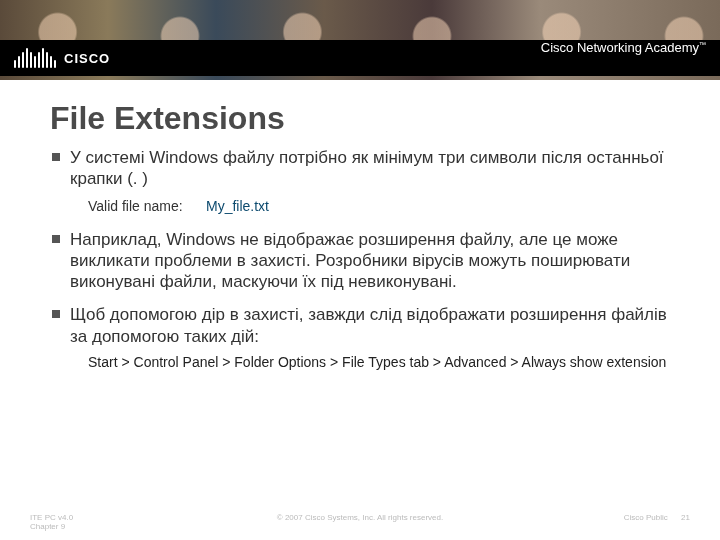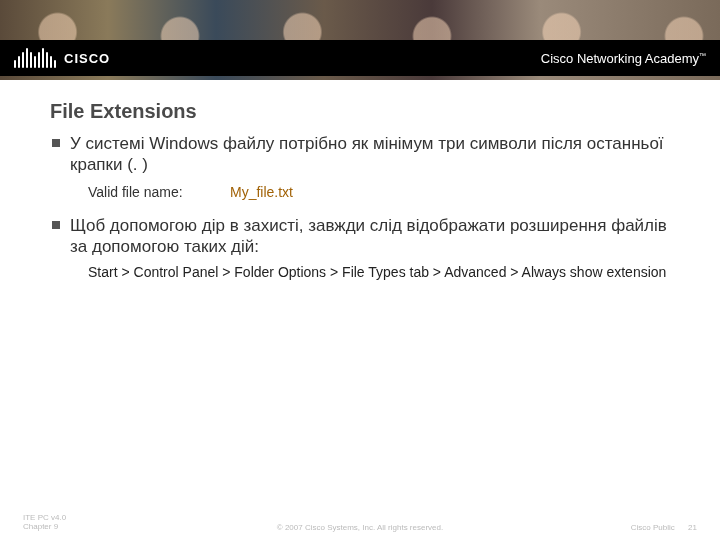--- a/index.html
+++ b/index.html
@@ -4,39 +4,39 @@
 <style>
   html,body{margin:0;padding:0;width:720px;height:540px;font-family:Arial,Helvetica,sans-serif;background:#fff;overflow:hidden}
   .banner{position:relative;width:720px;height:80px;background:linear-gradient(90deg,#5a4a3a 0%,#8a7a5a 15%,#3a4a5a 30%,#6a5a4a 45%,#4a3a3a 60%,#9a8a7a 75%,#7a6a5a 100%)}
   .banner .faces{position:absolute;inset:0;background:
     radial-gradient(circle at 8% 40%,rgba(255,220,190,.5) 0 18px,transparent 20px),
     radial-gradient(circle at 25% 45%,rgba(255,220,190,.5) 0 18px,transparent 20px),
     radial-gradient(circle at 42% 40%,rgba(255,220,190,.5) 0 18px,transparent 20px),
     radial-gradient(circle at 60% 45%,rgba(255,220,190,.5) 0 18px,transparent 20px),
     radial-gradient(circle at 78% 40%,rgba(255,220,190,.5) 0 18px,transparent 20px),
     radial-gradient(circle at 95% 45%,rgba(255,220,190,.5) 0 18px,transparent 20px)}
-  .blackbar{position:absolute;left:0;right:0;top:40px;height:36px;background:#000;display:flex;align-items:center;justify-content:space-between;padding:0 14px;box-sizing:border-box}
+  .blackbar{position:absolute;left:0;right:0;top:40px;height:36px;background:#000;display:flex;justify-content:space-between;padding:0 14px;box-sizing:border-box}
   .logo{display:flex;align-items:center;gap:8px}
   .cisco-bars{display:flex;align-items:flex-end;gap:2px;height:20px}
   .cisco-bars span{width:2px;background:#fff;border-radius:1px}
   .h1{height:8px}.h2{height:12px}.h3{height:16px}.h4{height:20px}
   .cisco-text{color:#fff;font-size:13px;font-weight:bold;letter-spacing:1px}
   .academy{color:#fff;font-size:13px}
   .tm{font-size:7px;vertical-align:super}
   .content{padding:20px 40px 0 50px}
-  h1.title{font-size:20px;font-weight:bold;color:#4a4a4a;margin:0 0 10px 0}
+  h1.title{font-size:32px;font-weight:bold;color:#4a4a4a;margin:0 0 10px 0}
   ul.main{list-style:none;padding:0;margin:2px}
   ul.main>li{position:relative;padding-left:18px;margin-bottom:12px;font-size:17px;color:#333;line-height:1.25}
   ul.main>li::before{content:"";position:absolute;left:0;top:6px;width:8px;height:8px;background:#555}
   .sub{margin:6px 0 0 18px;font-size:14px;color:#333;line-height:1.5}
-  .sub-row{display:flex;gap:24px}
+  .sub-row{display:flex;gap:0}
   .sub-label{min-width:118px}
-  .red{color:#a16207}
+  .red{color:#0c4a6e}
   .sub-bold{margin:6px 0 0 18px;font-size:14px;font-weight:normal;color:#222;line-height:1.35}
-  .footer{position:absolute;bottom:8px;left:0;right:0;padding:0 23px;display:flex;align-items:flex-end;justify-content:space-between;font-size:8px;color:#bbb}
+  .footer{position:absolute;bottom:8px;left:0;right:0;padding:0 30px;display:flex;align-items:flex-start;justify-content:space-between;font-size:8px;color:#bbb}
   .footer .left{line-height:1.2}
   .footer .mid{position:absolute;left:50%;transform:translateX(-50%)}
   .footer .pg{color:#bbb}
 </style>
 </head>
 <body>
 
 <div class="banner">
   <div class="faces"></div>
   <div class="blackbar">
@@ -68,20 +68,23 @@
     <li>
       <span>У системі Windows файлу потрібно як мінімум три символи після останньої крапки (. )</span>
       <div class="sub">
         <div class="sub-row">
           <span class="sub-label">Valid file name:</span>
           <span class="red">My_file.txt</span>
         </div>
       </div>
     </li>
     <li>
+      <span>Наприклад, Windows не відображає розширення файлу, але це може викликати проблеми в захисті. Розробники вірусів можуть поширювати виконувані файли, маскуючи їх під невиконувані.</span>
+    </li>
+    <li>
       <span>Щоб допомогою дір в захисті, завжди слід відображати розширення файлів за допомогою таких дій:</span>
       <div class="sub-bold">Start &gt; Control Panel &gt; Folder Options &gt; File Types tab &gt; Advanced &gt; Always show extension</div>
     </li>
   </ul>
 </div>
 
 <div class="footer">
   <div class="left">
     <div>ITE PC v4.0</div>
     <div>Chapter 9</div>

